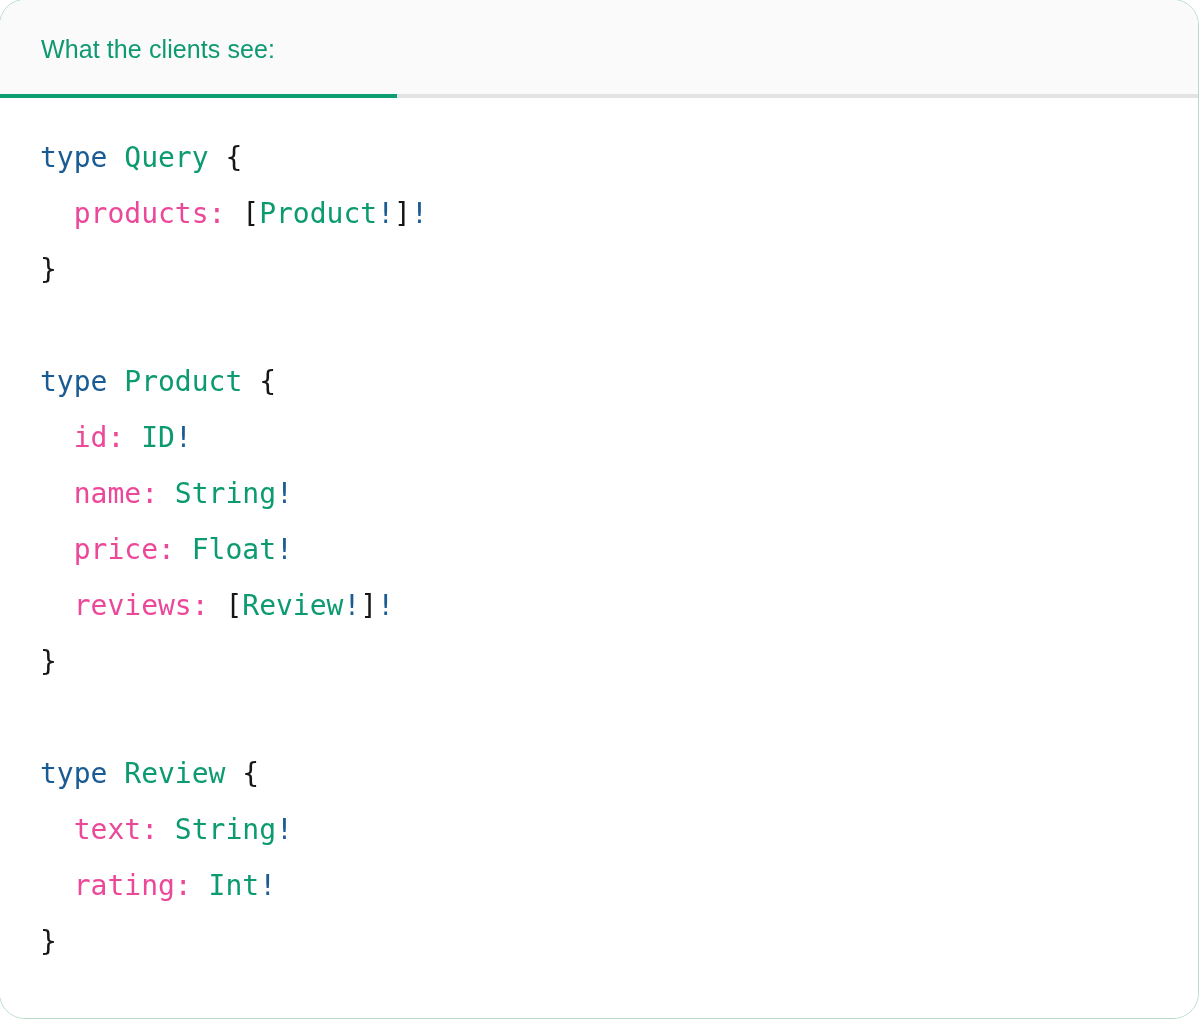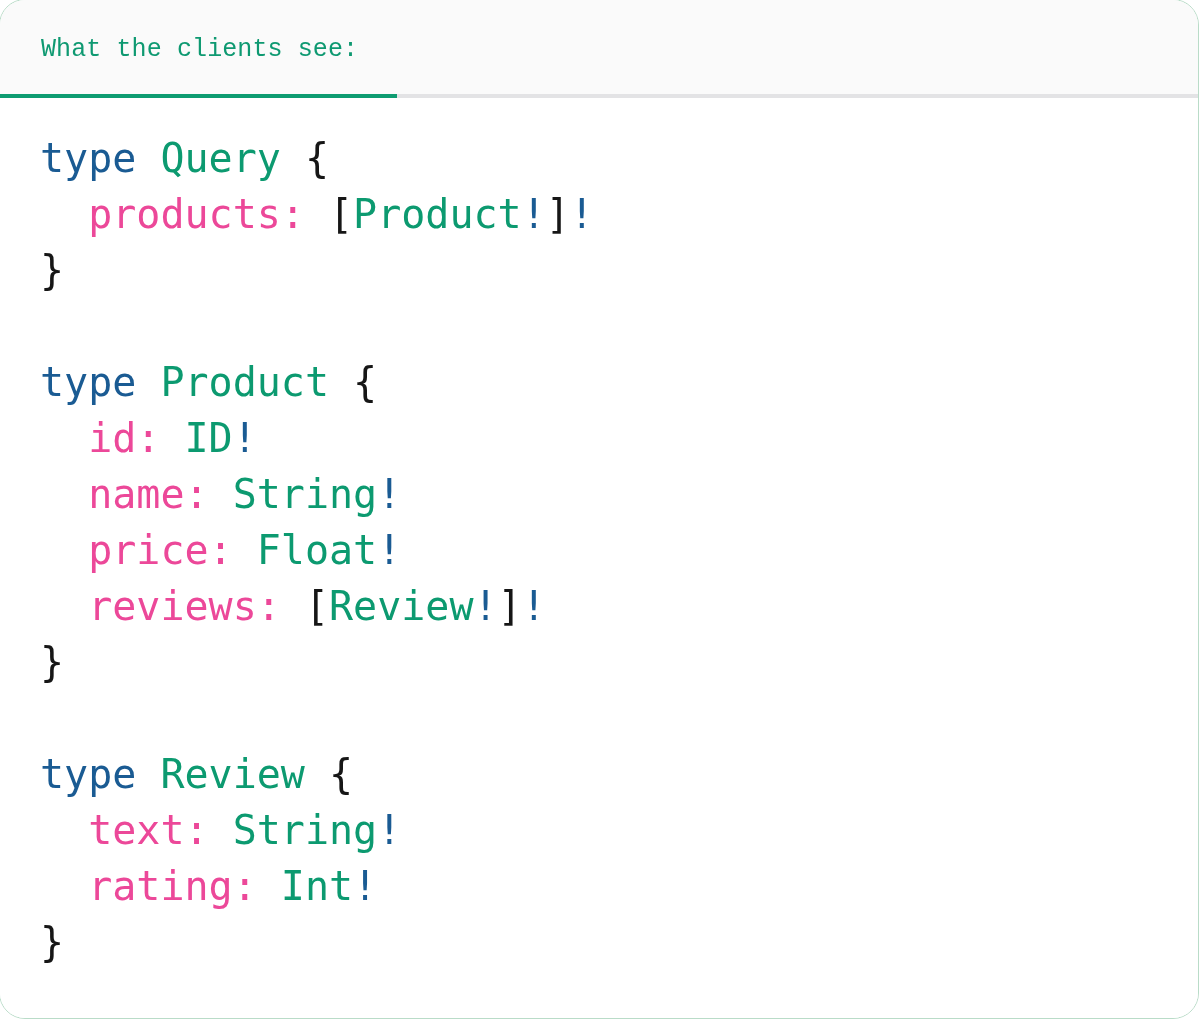--- a/index.html
+++ b/index.html
@@ -65,39 +65,39 @@
   .tab.active::after {
     content: "";
     position: absolute;
     left: 0;
     right: 0;
     bottom: 0;
     height: 4px;
     background: #0e9c71;
   }
   .tab-label {
-    font-family: Liberation Mono, monospace;
+    font-family: Liberation Sans, sans-serif;
     font-size: 25px;
     line-height: 1;
     color: #0e9971;
     white-space: nowrap;
     letter-spacing: 0.1px;
   }
 
   
   .code-area {
     flex: 1 1 auto;
     background: #ffffff;
     padding: 32px 0 0 40px;
     box-sizing: border-box;
     overflow: hidden;
   }
   .code-block {
     font-family: "DejaVu Sans Mono", monospace;
-    font-size: 40px;
+    font-size: 28px;
     line-height: 56px;
     white-space: pre;
     color: #161616;
     font-weight: 400;
   }
   .code-line {
     height: 56px;
     white-space: pre;
   }
   .code-line.blank {

